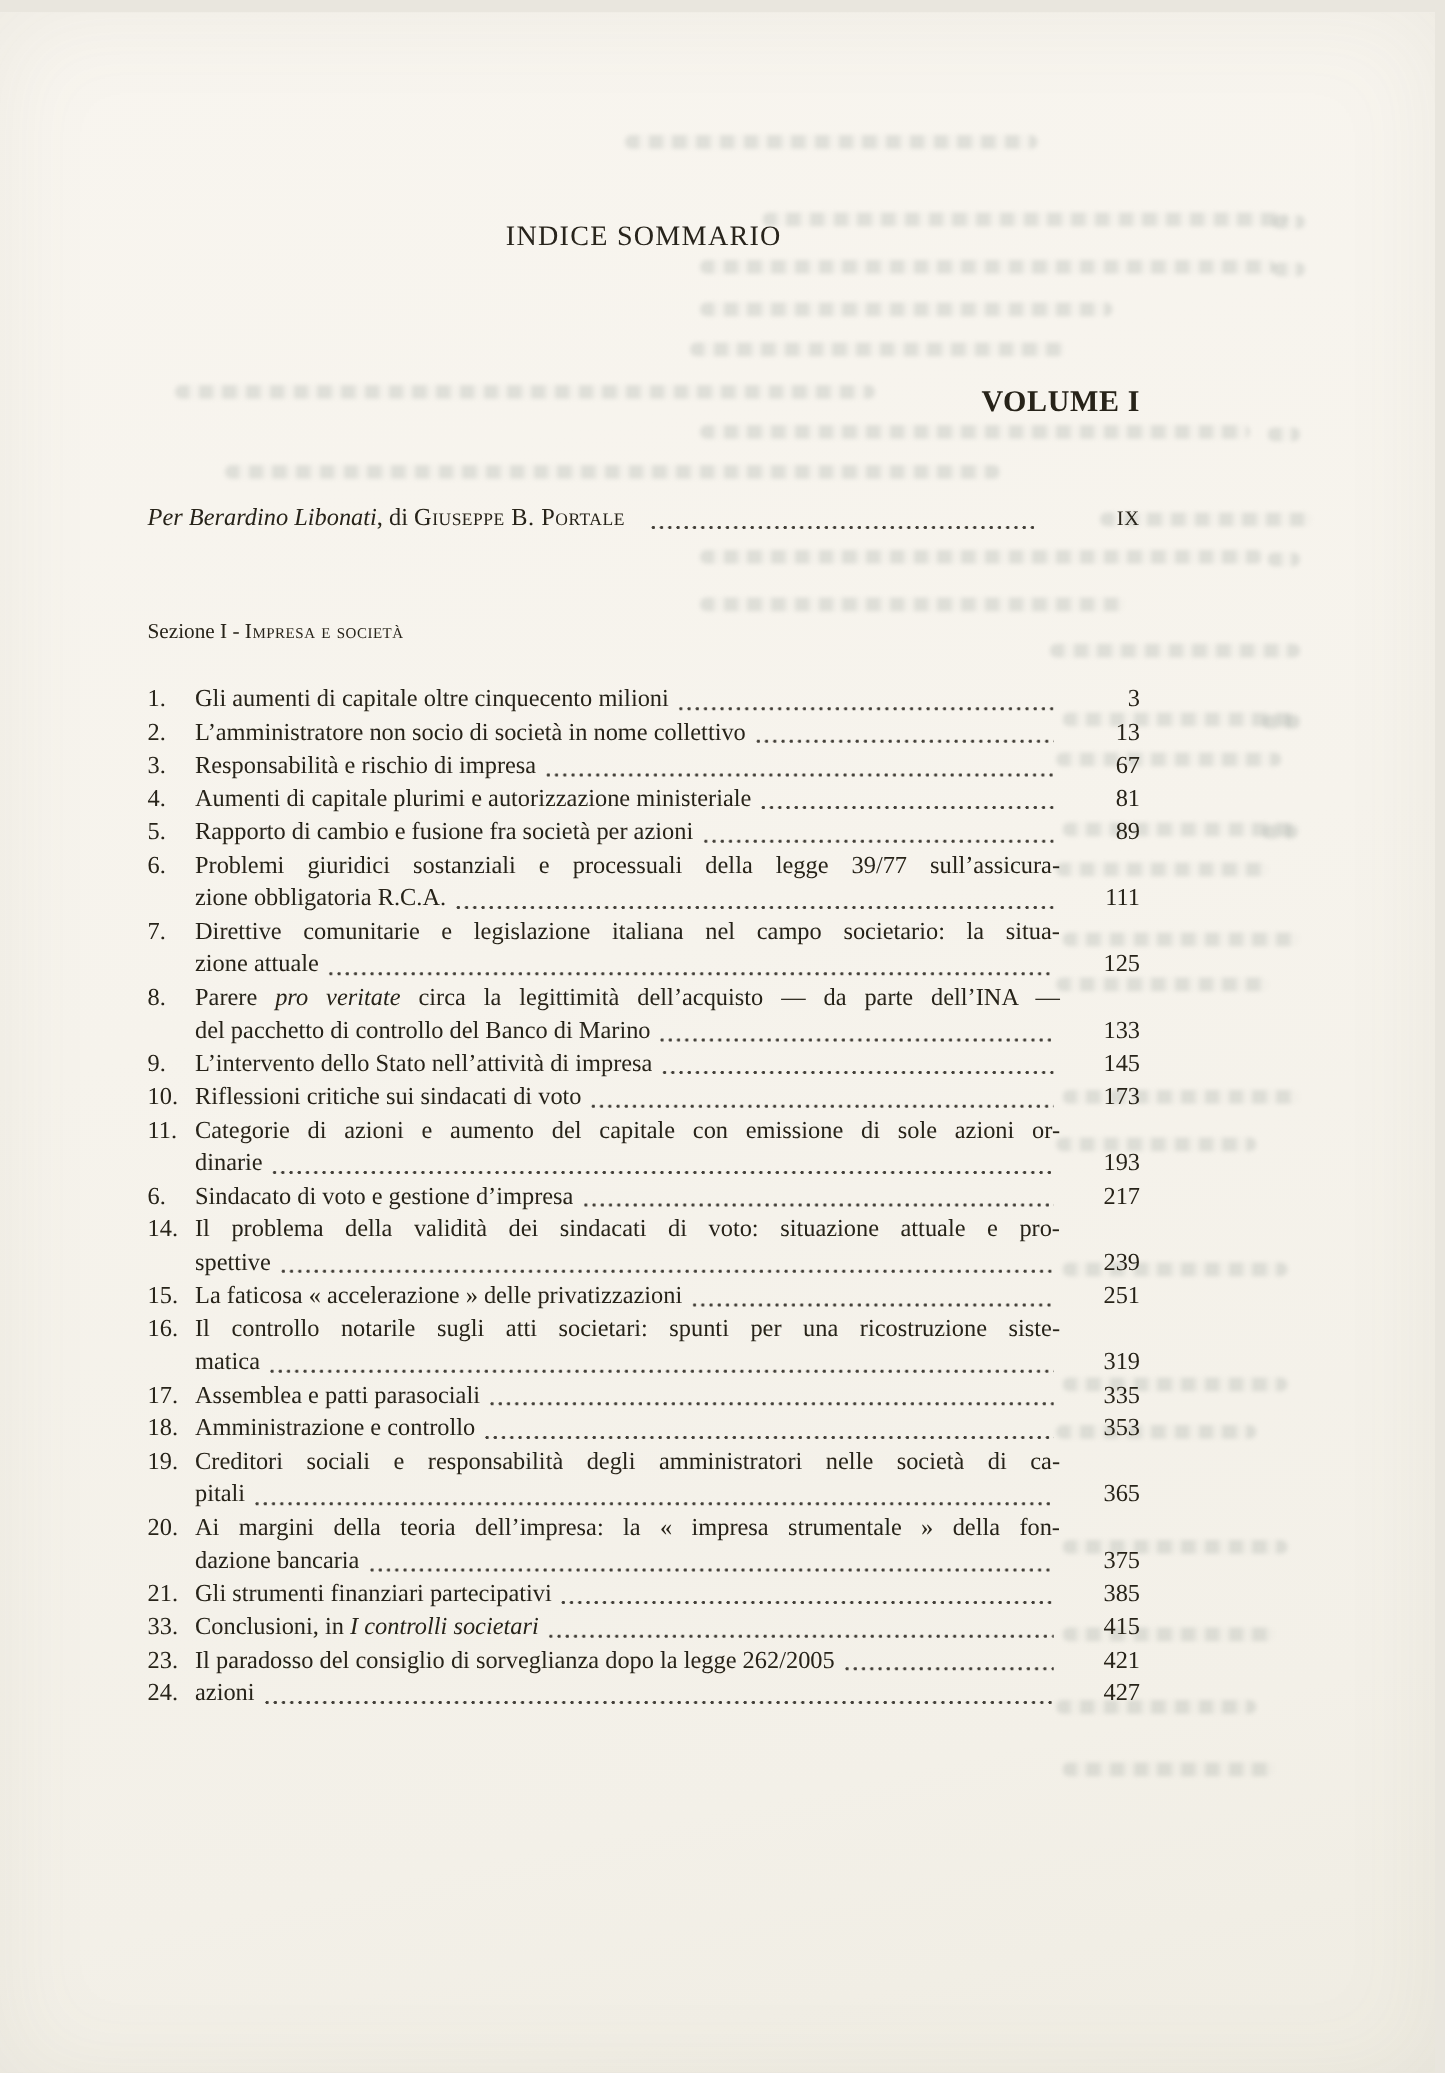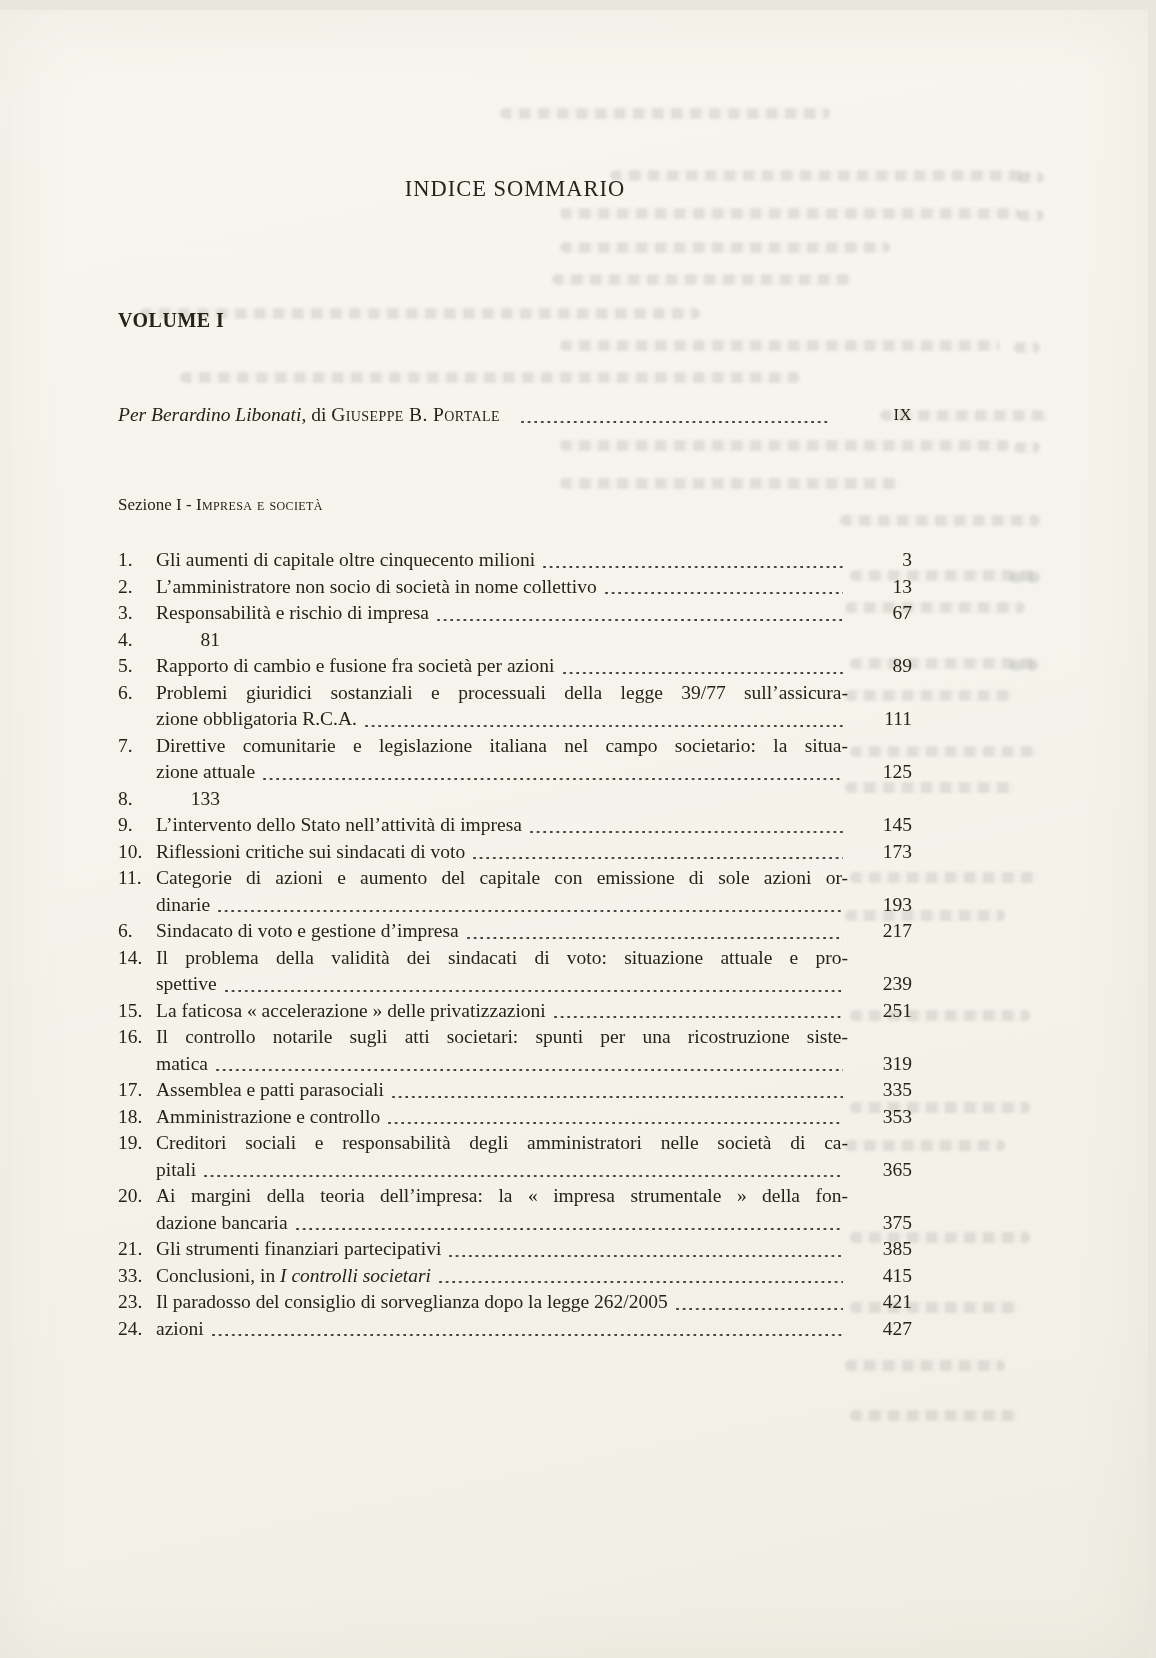--- a/index.html
+++ b/index.html
@@ -24,22 +24,22 @@
       rgba(128,140,134,.05) 13px, rgba(128,140,134,.05) 19px);
     filter:blur(1.7px);opacity:.5;
   }
   
   .content{position:absolute;left:118px;top:0;width:794px;z-index:2;}
   .title{
     position:absolute;top:166px;left:0;width:100%;text-align:center;
     font-size:22.5px;letter-spacing:1px;color:#28241c;
   }
   .volume{
-    position:absolute;top:299px;left:0;width:100%;text-align:left;
-    font-size:20px;font-weight:bold;letter-spacing:.5px;
+    position:absolute;top:299px;left:0;width:100%;text-align:right;
+    font-size:24px;font-weight:bold;letter-spacing:.5px;
   }
   .dedication{
     position:absolute;top:392px;left:0;width:100%;
     display:flex;font-size:19.5px;line-height:26.5px;gap:13px;
   }
   .section{position:absolute;top:482px;left:0;font-size:17px;line-height:26.5px;}
   .sc{font-variant:small-caps;letter-spacing:.4px;}
   .it{font-style:italic;}
   .toc{
     position:absolute;top:537px;left:0;width:100%;
@@ -143,20 +143,26 @@
           <span class="body">
             <span class="line final">
               <span class="txt"><span>Responsabilità e rischio di impresa</span></span>
               <span class="leader"></span>
             </span>
           </span>
           <span class="pg">67</span>
         </li>
         <li class="row">
           <span class="num">4.</span>
+          <span class="body">
+            <span class="line final">
+              <span class="txt"><span>Aumenti di capitale plurimi e autorizzazione ministeriale</span></span>
+              <span class="leader"></span>
+            </span>
+          </span>
           <span class="pg">81</span>
         </li>
         <li class="row">
           <span class="num">5.</span>
           <span class="body">
             <span class="line final">
               <span class="txt"><span>Rapporto di cambio e fusione fra società per azioni</span></span>
               <span class="leader"></span>
             </span>
           </span>
@@ -179,20 +185,27 @@
             <span class="line just"><span class="txt"><span>Direttive comunitarie e legislazione italiana nel campo societario: la situa-</span></span></span>
             <span class="line final">
               <span class="txt"><span>zione attuale</span></span>
               <span class="leader"></span>
             </span>
           </span>
           <span class="pg">125</span>
         </li>
         <li class="row">
           <span class="num">8.</span>
+          <span class="body">
+            <span class="line just"><span class="txt"><span>Parere </span><span class="it">pro veritate</span><span> circa la legittimità dell’acquisto — da parte dell’INA —</span></span></span>
+            <span class="line final">
+              <span class="txt"><span>del pacchetto di controllo del Banco di Marino</span></span>
+              <span class="leader"></span>
+            </span>
+          </span>
           <span class="pg">133</span>
         </li>
         <li class="row">
           <span class="num">9.</span>
           <span class="body">
             <span class="line final">
               <span class="txt"><span>L’intervento dello Stato nell’attività di impresa</span></span>
               <span class="leader"></span>
             </span>
           </span>

